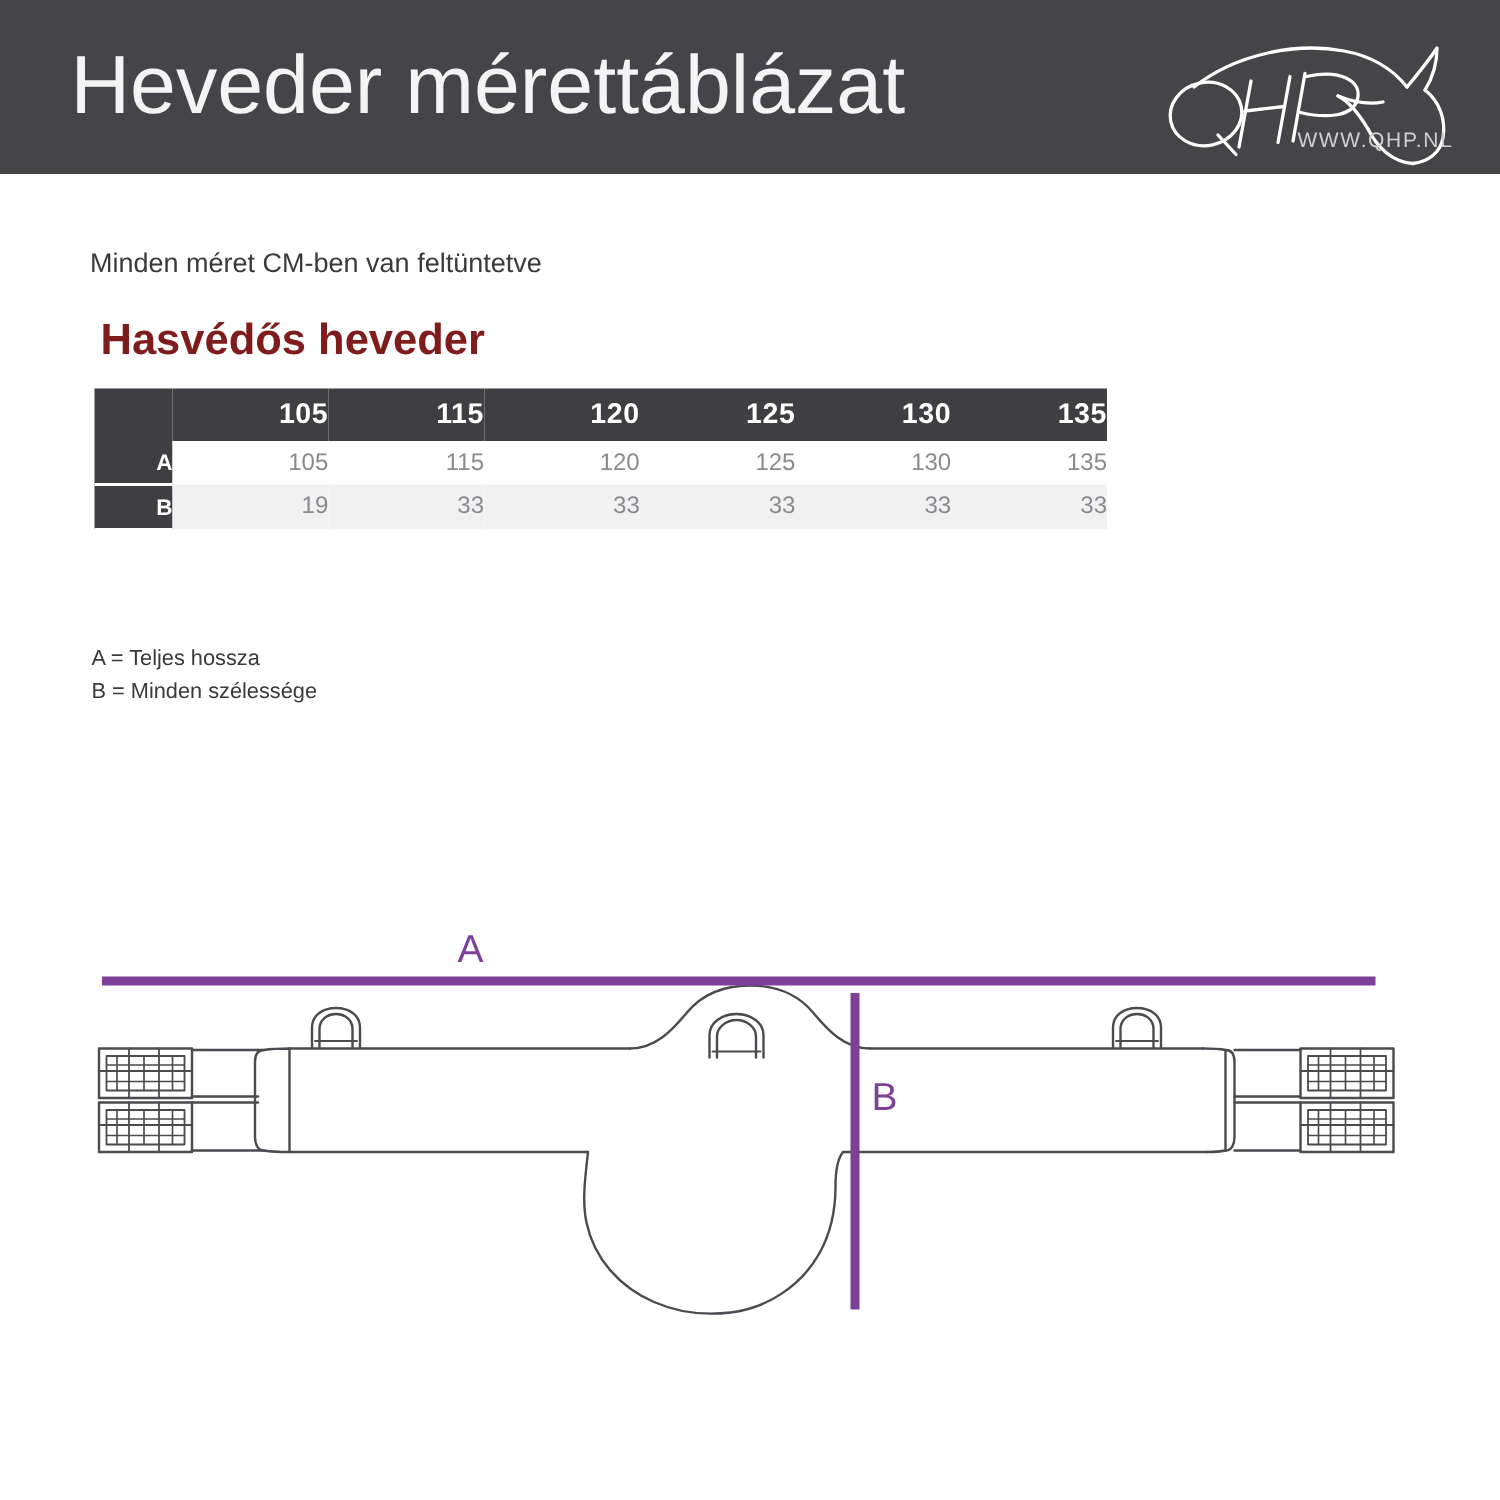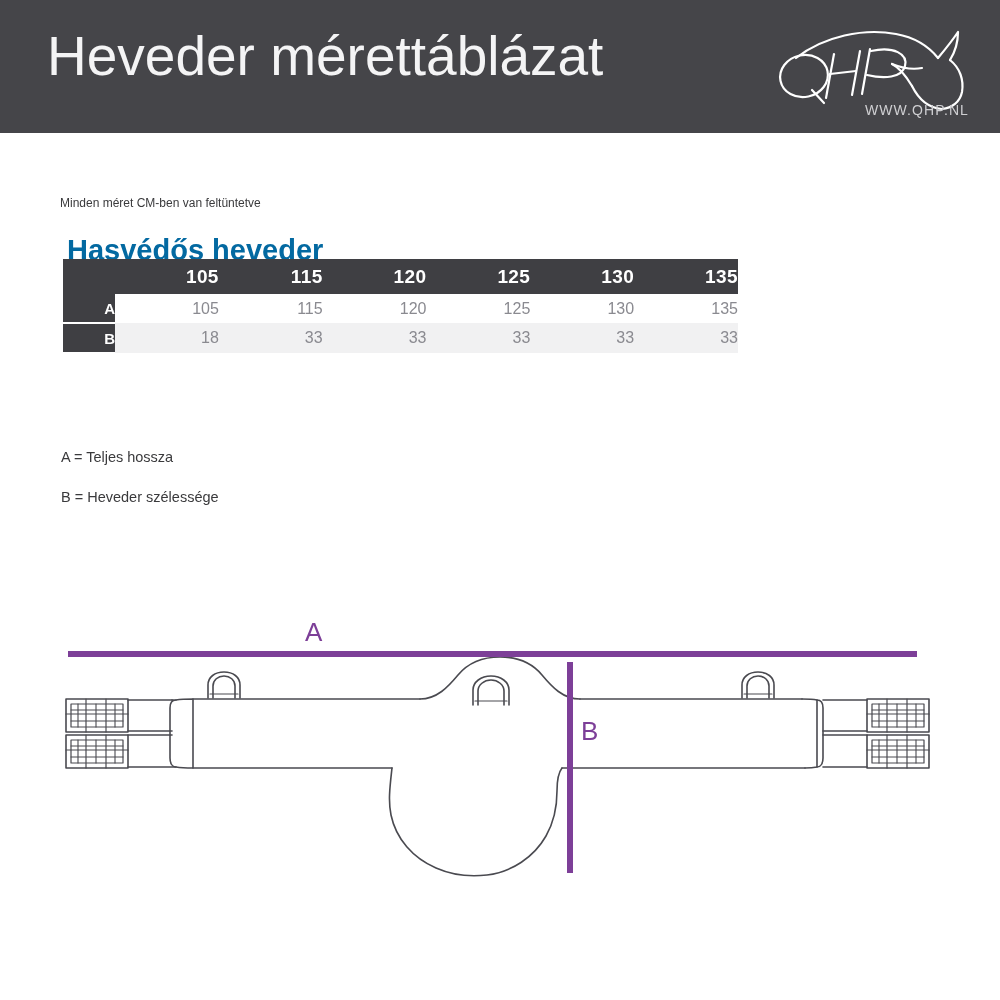--- a/index.html
+++ b/index.html
@@ -14,21 +14,21 @@
     overflow: hidden;
     position: relative;
   }
 
   
   .header {
     position: absolute;
     left: 0;
     top: 0;
     width: 1000px;
-    height: 133px;
+    height: 116px;
     background: #454549;
     box-sizing: border-box;
   }
   .header-title {
     position: absolute;
     left: 47px;
     top: 26px;
     font-size: 55px;
     font-weight: 400;
     color: #f4f4f5;
@@ -52,35 +52,33 @@
     letter-spacing: 1.1px;
     color: #cfcfd2;
     font-family: "Liberation Sans", sans-serif;
   }
 
   
   .subtitle {
     position: absolute;
     left: 60px;
     top: 165px;
-    font-size: 12px;
+    font-size: 18px;
     color: #3a3a3c;
     font-weight: 400;
     white-space: nowrap;
-    margin-top: 31px;
   }
   .section-title {
     position: absolute;
     left: 67px;
     top: 211px;
     font-size: 29px;
     font-weight: 700;
-    color: #0369a1;
+    color: #7f1d1d;
     white-space: nowrap;
-    margin-top: 23px;
   }
 
   
   .size-table {
     position: absolute;
     left: 63px;
     top: 259px;
     width: 675px;
     border-collapse: collapse;
     table-layout: fixed;
@@ -123,21 +121,21 @@
 
   
   .legend {
     position: absolute;
     left: 61px;
     top: 428px;
     font-size: 14.5px;
     color: #3a3a3c;
     line-height: 22px;
   }
-  .legend div { white-space: nowrap; margin-top: 18px; }
+  .legend div { white-space: nowrap; }
 
   
   .diagram {
     position: absolute;
     left: 0;
     top: 595px;
     width: 1000px;
     height: 320px;
   }
   .diagram svg { display: block; }
@@ -202,33 +200,33 @@
       <th class="rowlabel">A</th>
       <td>105</td>
       <td>115</td>
       <td>120</td>
       <td>125</td>
       <td>130</td>
       <td>135</td>
     </tr>
     <tr class="row-b">
       <th class="rowlabel">B</th>
-      <td>18</td>
+      <td>19</td>
       <td>33</td>
       <td>33</td>
       <td>33</td>
       <td>33</td>
       <td>33</td>
     </tr>
   </tbody>
 </table>
 
 <div class="legend">
   <div>A = Teljes hossza</div>
-  <div>B = Heveder szélessége</div>
+  <div>B = Minden szélessége</div>
 </div>
 
 <div class="diagram">
   <svg width="1000" height="320" viewBox="0 0 1000 320">
     <g fill="none" stroke="#4a4a50" stroke-width="1.6" stroke-linejoin="round" stroke-linecap="round">
 
       <path d="M66 104 L128 104 L128 137 L66 137 Z"></path>
       <path d="M71 109 L123 109 L123 132 L71 132 Z" stroke-width="1.2"></path>
       <path d="M66 119 L128 119" stroke-width="1.2"></path>
       <path d="M86 104 L86 137" stroke-width="1.2"></path>

